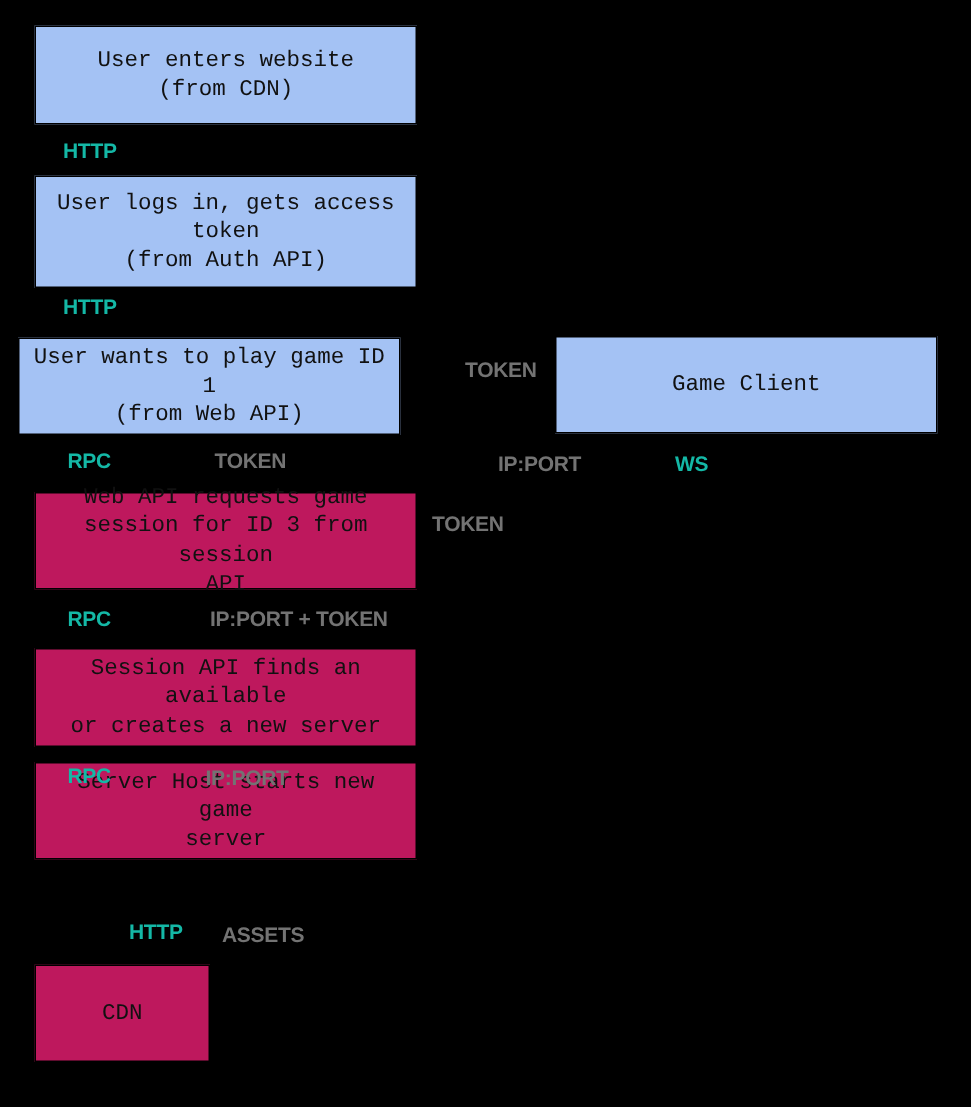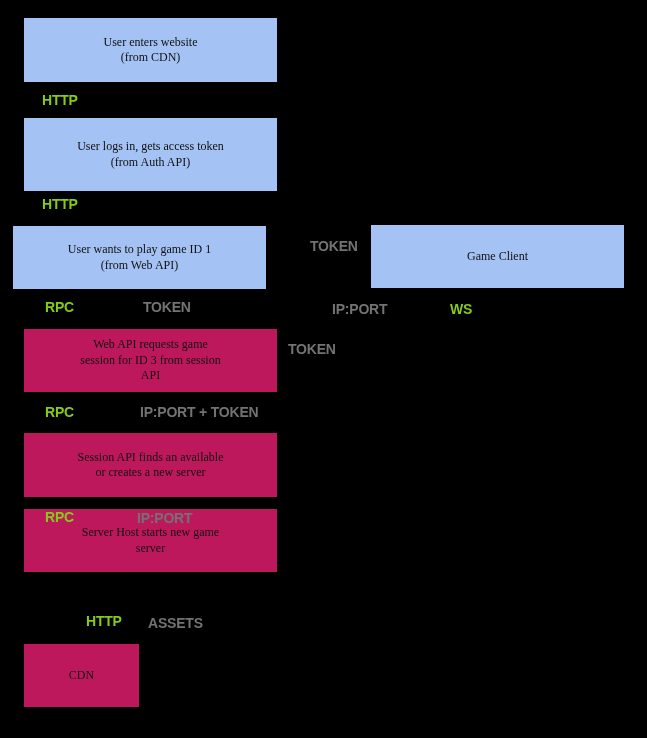--- a/index.html
+++ b/index.html
@@ -18,38 +18,38 @@
   }
   .node {
     position: absolute;
     box-sizing: border-box;
     border: 1px solid #000000;
     display: flex;
     align-items: center;
     justify-content: center;
     text-align: center;
     color: #111111;
-    font-size: 12px;
+    font-size: 15px;
     line-height: 1.28;
     padding: 2px 8px;
-    font-family: Liberation Serif, serif;
+    font-family: Liberation Mono, monospace;
   }
   .node.blue   { background: #a4c2f4; }
   .node.yellow { background: #be185d; }
 
   .edge-label {
     position: absolute;
     font-family: "Liberation Sans", sans-serif;
     font-weight: bold;
     font-size: 14px;
     letter-spacing: -0.2px;
     white-space: nowrap;
     line-height: 1;
   }
-  .edge-label.proto { color: #84cc16; }
+  .edge-label.proto { color: #14b8a6; }
   .edge-label.payload { color: #737373; }
 </style>
 </head>
 <body>
 
 <div id="canvas">
     <div class="node blue" style="left: 23px; top: 17px; width: 255px; height: 66px;">
       <div>
         <div>User enters website</div>
         <div>(from CDN)</div>

